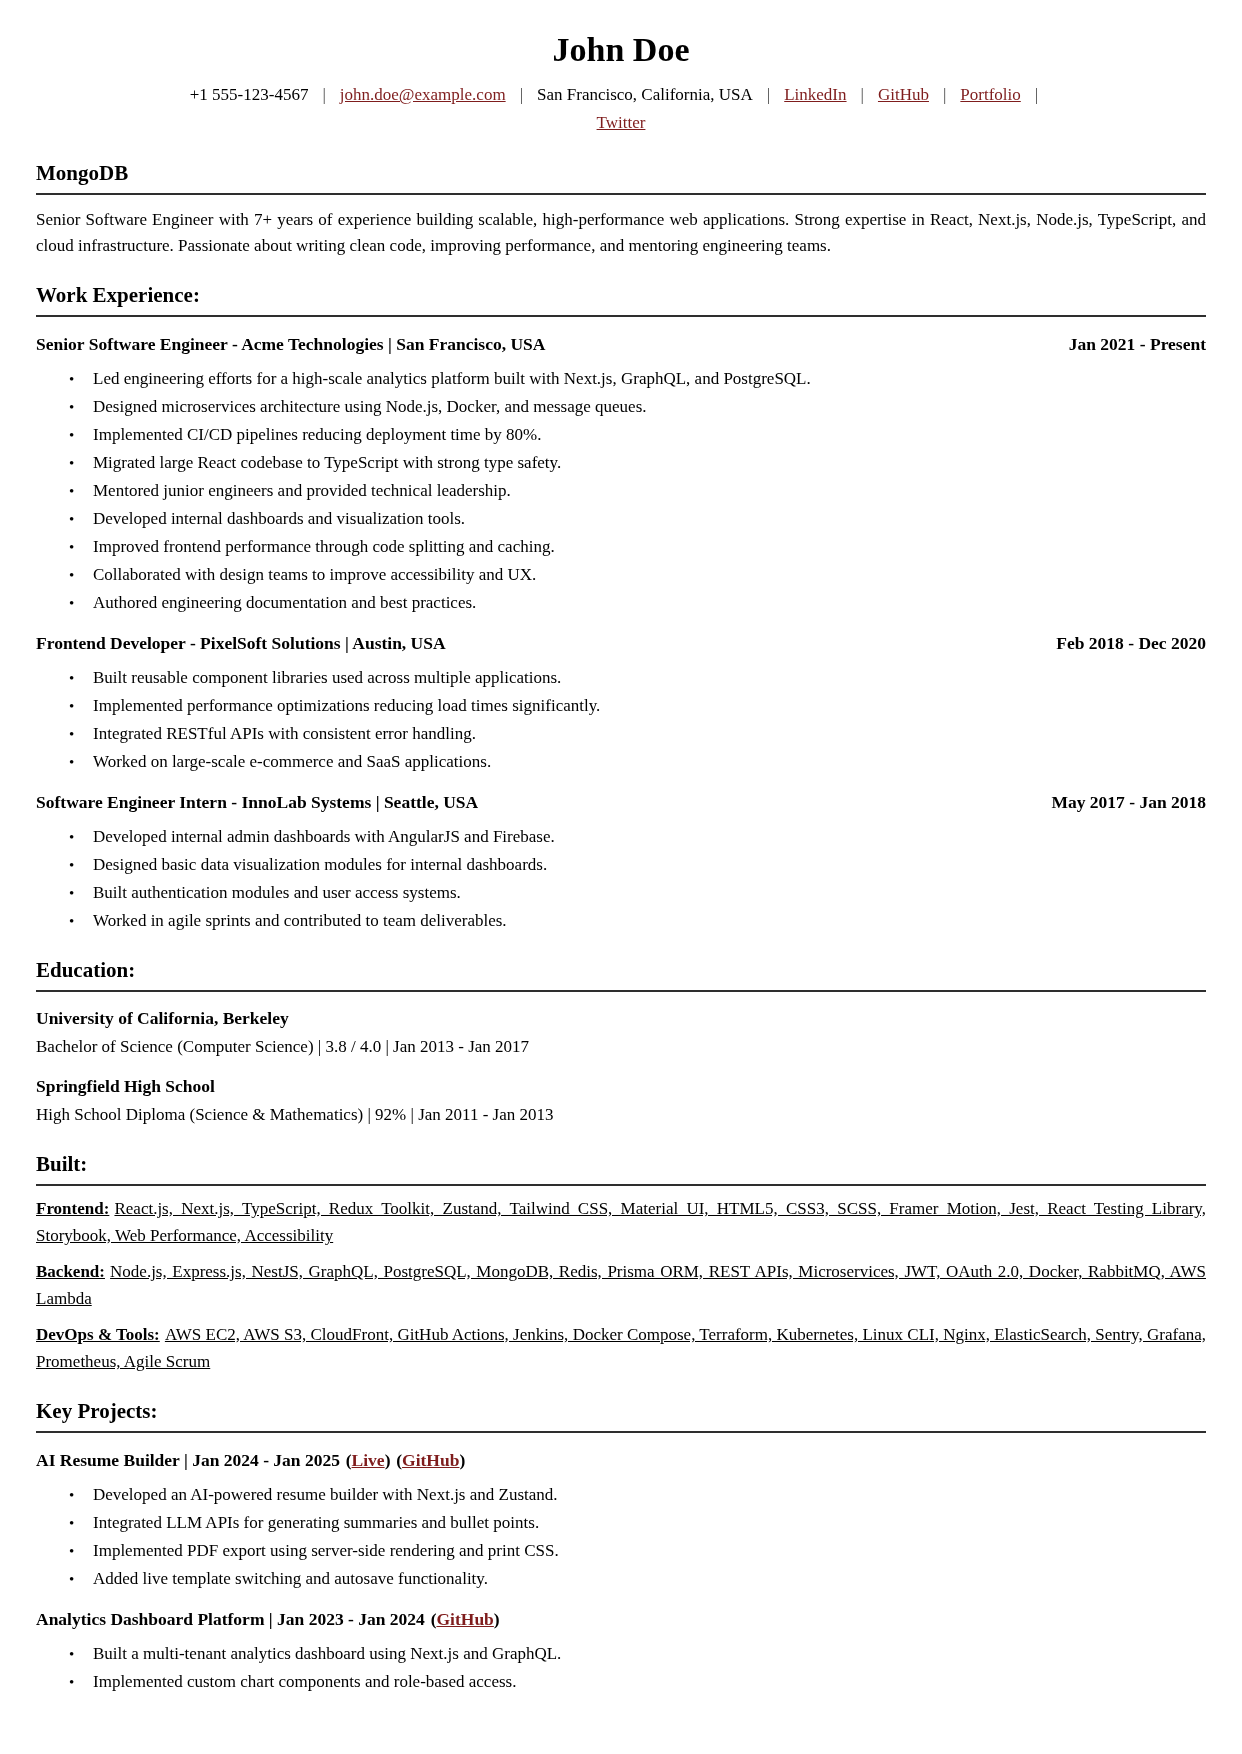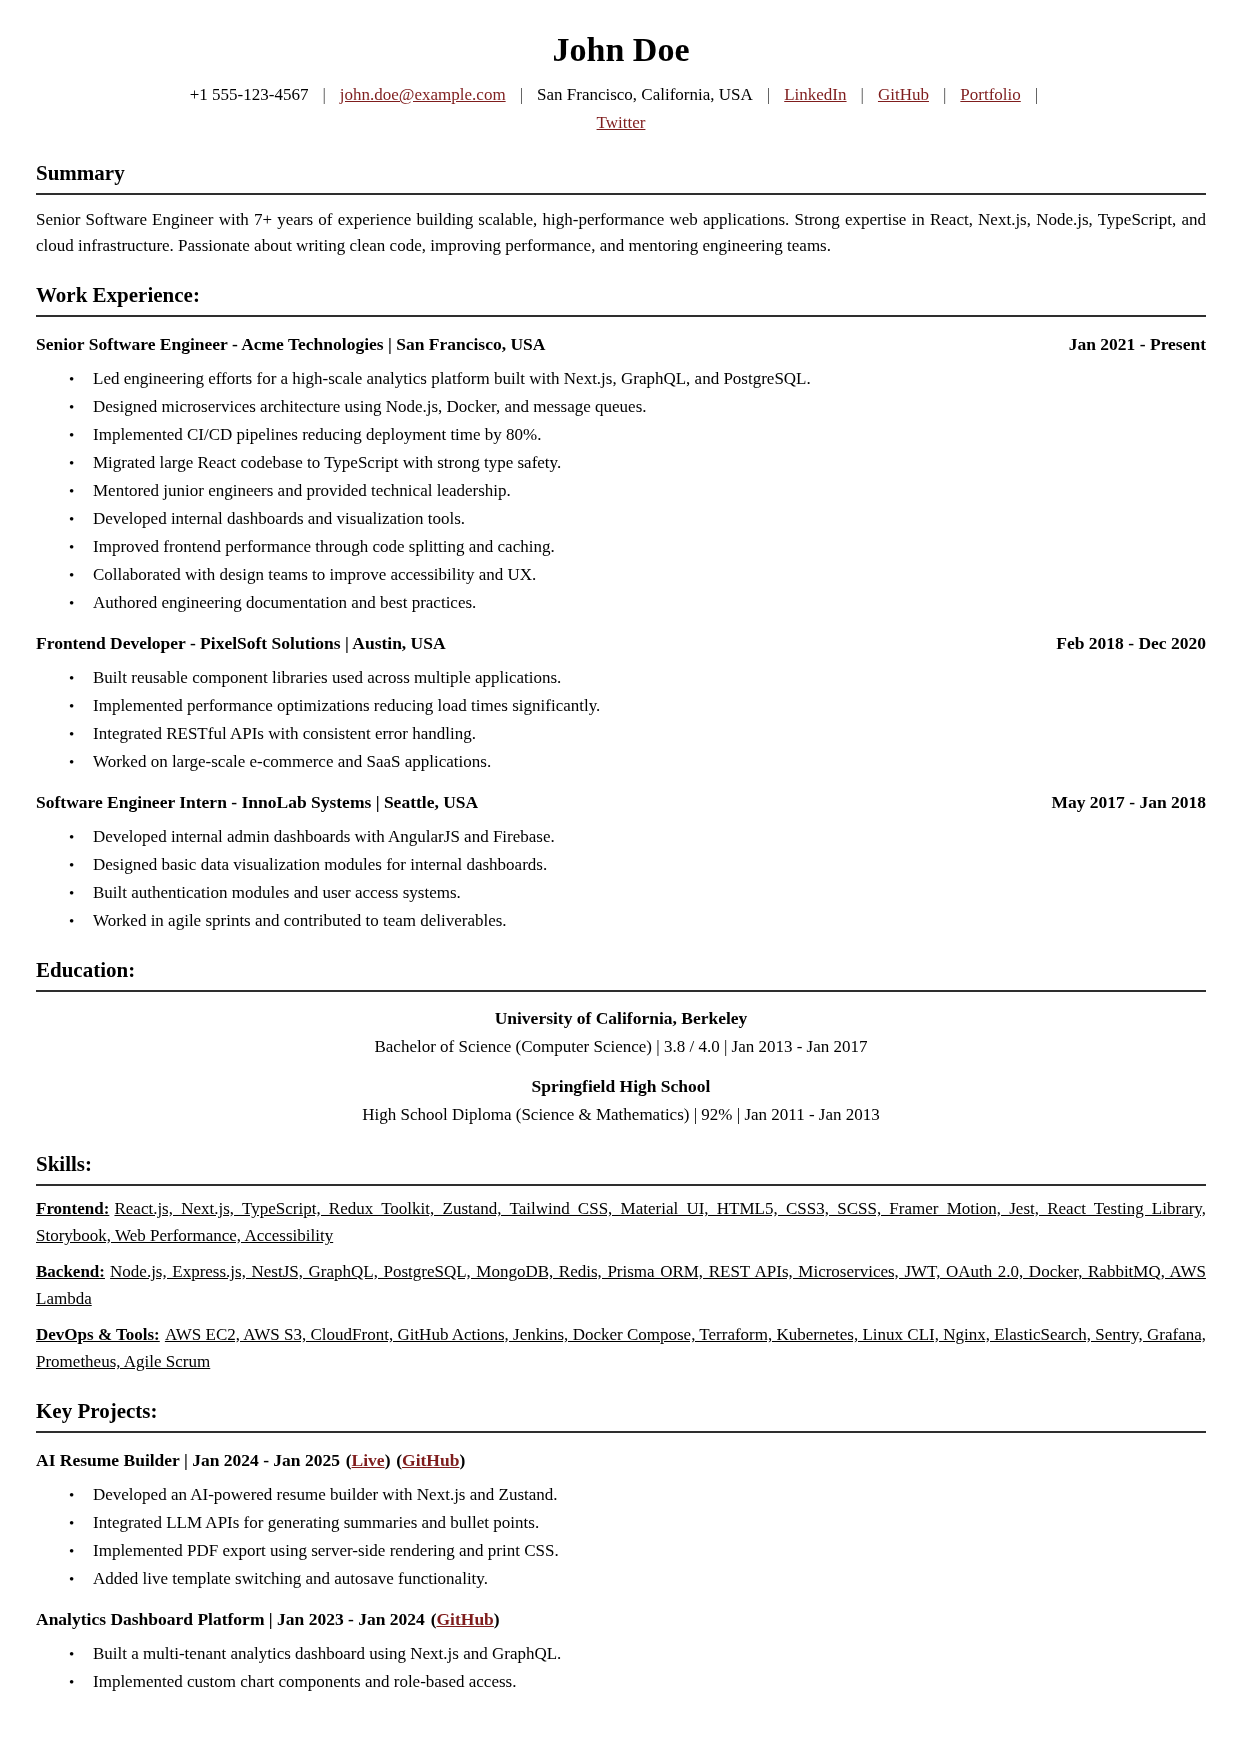--- a/index.html
+++ b/index.html
@@ -72,21 +72,21 @@
   }
   .bullets li::before {
     content: "\2022";
     position: absolute;
     left: -24px;
     top: 0;
     font-size: 15px;
   }
 
   
-  .school { margin-top: 13px; text-align: center; }
+  .school { margin-top: 13px; }
   .school-name { font-weight: bold; font-size: 17.5px; line-height: 26px; }
   .school-detail { line-height: 26px; margin-top: 3px; }
 
   
   .skill-group { margin-top: 9px; line-height: 27px; }
   .skill-group .label { font-weight: bold; margin-right: 0.3em; }
   .skills-block { margin-top: 4px; text-decoration: underline; }
 
   
   .proj-head {
@@ -103,21 +103,21 @@
 <div class="page">
 
   <h1 class="name">John Doe</h1>
 
   <div class="contact">
     <span>+1 555-123-4567</span><span class="sep">|</span><a class="link">john.doe@example.com</a><span class="sep">|</span><span>San Francisco, California, USA</span><span class="sep">|</span><a class="link">LinkedIn</a><span class="sep">|</span><a class="link">GitHub</a><span class="sep">|</span><a class="link">Portfolio</a><span class="sep">|</span><br>
     <a class="link">Twitter</a>
   </div>
 
   <section>
-    <h2 class="sec-title">Summary</h2>
+    <h2 class="sec-title">MongoDB</h2>
     <p class="summary-text justify">Senior Software Engineer with 7+ years of experience building scalable, high-performance web applications. Strong expertise in React, Next.js, Node.js, TypeScript, and cloud infrastructure. Passionate about writing clean code, improving performance, and mentoring engineering teams.</p>
   </section>
 
   <section>
     <h2 class="sec-title">Work Experience:</h2>
 
     <div class="job">
       <div class="job-head">
         <span>Senior Software Engineer - Acme Technologies | San Francisco, USA</span>
         <span>Jan 2021 - Present</span>
@@ -170,21 +170,21 @@
       <div class="school-detail">Bachelor of Science (Computer Science) | 3.8 / 4.0 | Jan 2013 - Jan 2017</div>
     </div>
 
     <div class="school">
       <div class="school-name">Springfield High School</div>
       <div class="school-detail">High School Diploma (Science &amp; Mathematics) | 92% | Jan 2011 - Jan 2013</div>
     </div>
   </section>
 
   <section>
-    <h2 class="sec-title">Skills:</h2>
+    <h2 class="sec-title">Built:</h2>
 
     <div class="skills-block">
       <p class="skill-group justify">
         <span class="label">Frontend:</span><span>React.js, Next.js, TypeScript, Redux Toolkit, Zustand, Tailwind CSS, Material UI, HTML5, CSS3, SCSS, Framer Motion, Jest, React Testing Library, Storybook, Web Performance, Accessibility</span>
       </p>
       <p class="skill-group justify">
         <span class="label">Backend:</span><span>Node.js, Express.js, NestJS, GraphQL, PostgreSQL, MongoDB, Redis, Prisma ORM, REST APIs, Microservices, JWT, OAuth 2.0, Docker, RabbitMQ, AWS Lambda</span>
       </p>
       <p class="skill-group justify">
         <span class="label">DevOps &amp; Tools:</span><span>AWS EC2, AWS S3, CloudFront, GitHub Actions, Jenkins, Docker Compose, Terraform, Kubernetes, Linux CLI, Nginx, ElasticSearch, Sentry, Grafana, Prometheus, Agile Scrum</span>

